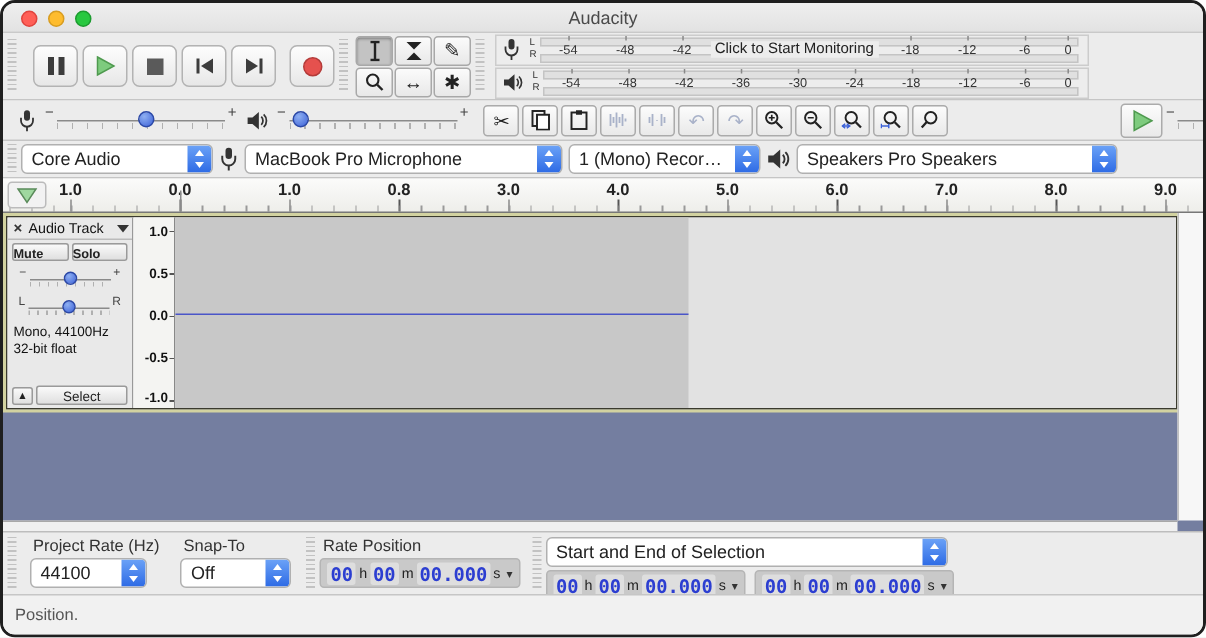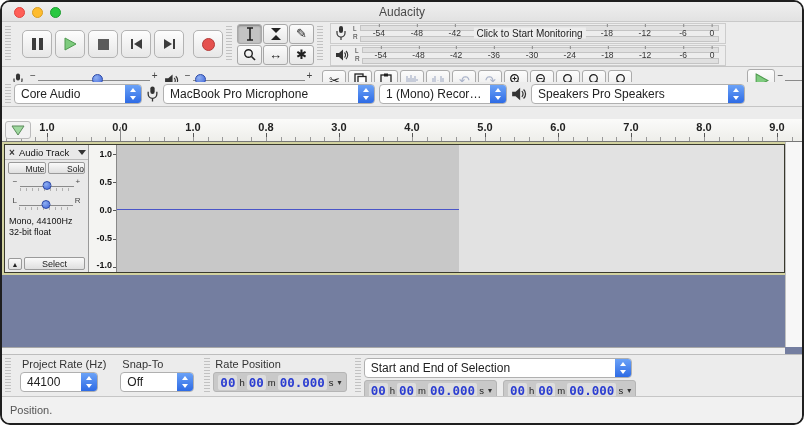--- a/index.html
+++ b/index.html
@@ -12,21 +12,21 @@
   .titlebar { position:absolute; left:0; top:0; right:0; height:20px; background:linear-gradient(#efefef,#e2e2e2); border-bottom:1px solid #c9c9c9; }
   .tl { position:absolute; top:5px; width:11px; height:11px; border-radius:50%; }
   .tl.close { left:12px; background:#ff5f57; border:1px solid #e0443e; }
   .tl.min   { left:30px; background:#febc2e; border:1px solid #d89d21; }
   .tl.max   { left:48px; background:#28c840; border:1px solid #1d9c30; }
   .title { position:absolute; left:0; right:0; top:0; height:20px; line-height:20px; text-align:center; font-size:12px; color:#4a4a4a; }
   
   .row { position:absolute; left:0; right:0; display:flex; align-items:center; background:#ececec; border-bottom:1px solid #c5c5c5; }
   #row1 { top:20px; height:45px; }
   #row2 { top:65px; height:27px; }
-  #row3 { top:80px; height:25px;align-items:center; }
+  #row3 { top:92px; height:25px;align-items:center; }
   .grip { width:6px; height:80%; margin:0 3px; background:repeating-linear-gradient(180deg,#c2c2c2 0 1px,transparent 1px 3px); }
   
   .transport { display:flex; gap:3px; margin-left:8px; }
   .tpbtn { width:30px; height:28px; border:1px solid #b3b3b3; border-radius:5px; background:linear-gradient(#fdfdfd,#e7e7e7); display:flex; align-items:center; justify-content:center; }
   .tpbtn.record { margin-left:6px; }
   .pausebars { display:flex; gap:3px; }
   .pausebars i { display:block; width:4px; height:12px; background:#3c3c3c; }
   .stopsq { width:11px; height:11px; background:#5a5a5a; }
   .reccirc { width:13px; height:13px; border-radius:50%; background:#e5514e; border:1px solid #b43b39; }
   
@@ -72,21 +72,21 @@
   .playhead0 { position:absolute; left:118px; top:8px; bottom:0; width:1px; background:#8a8a8a; }
   
   #main { position:absolute; top:140px; left:0; right:0; height:212px; background:#747ea0; }
   #track { position:absolute; top:2px; left:2px; width:781px; height:129px; border:1px solid #3a3a2e; outline:2px solid #d2d2a0; background:#e2e2e2; display:flex; }
   .ctrlpanel { width:84px; flex:none; background:#e9e9e9; border-right:1px solid #999; font-size:9px; color:#111; position:relative; }
   .cp-head { display:flex; align-items:center; height:15px; border-bottom:1px solid #bbb; padding:0 2px; gap:2px; }
   .cp-close { font-size:10px; font-weight:bold; color:#333; width:10px; text-align:center; }
   .cp-title { font-size:9.5px; flex:1; white-space:nowrap; }
   .cp-drop { width:0; height:0; border-left:4px solid transparent; border-right:4px solid transparent; border-top:5px solid #333; }
   .cp-btnrow { display:flex; gap:2px; padding:2px 3px; }
-  .cp-btn { flex:1; height:12px; font-size:8.5px; text-align:right; line-height:12px; border:1px solid #9a9a9a; border-radius:2px; background:linear-gradient(#fafafa,#dfdfdf); color:#222; }
+  .cp-btn { flex:1; height:12px; font-size:8.5px; text-align:left; line-height:12px; border:1px solid #9a9a9a; border-radius:2px; background:linear-gradient(#fafafa,#dfdfdf); color:#222;font-weight:bold; }
   .cp-sliderrow { display:flex; align-items:center; justify-content:center; padding:0 4px; height:19px; }
   .cp-pm { font-size:8px; color:#444; transform:translateY(-4px); margin:0 2px; }
   .cp-slider { position:relative; width:54px; height:16px; }
   .cp-slider .line { position:absolute; left:0; right:0; top:8px; height:1px; background:#8a8a8a; }
   .cp-slider .ticks { position:absolute; left:0; right:0; top:10px; height:3px; background:repeating-linear-gradient(90deg,#b0b0b0 0 1px,transparent 1px 6px); }
   .cp-knob { position:absolute; top:3px; left:50%; transform:translateX(-50%); width:9px; height:9px; border-radius:50%; background:radial-gradient(circle at 35% 30%,#8fb0f2,#3d62d8); border:1px solid #2b48a6; }
   .cp-info { padding:2px 4px 0 4px; line-height:11px; font-size:9px; color:#111; }
   .cp-foot { position:absolute; left:0; right:0; bottom:2px; display:flex; align-items:center; gap:2px; padding:0 3px; }
   .cp-collapse { width:14px; height:12px; border:1px solid #9a9a9a; border-radius:2px; background:linear-gradient(#fafafa,#dfdfdf); font-size:7px; text-align:center; line-height:12px; color:#222; }
   .cp-select { flex:1; height:13px; border:1px solid #9a9a9a; border-radius:2px; background:linear-gradient(#fafafa,#dfdfdf); font-size:9px; text-align:center; line-height:13px; color:#222; }

